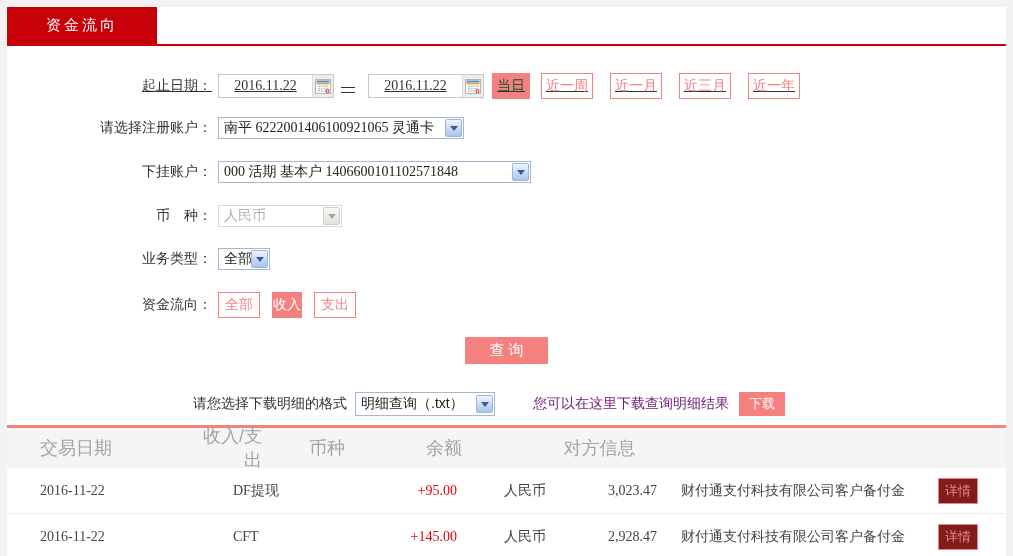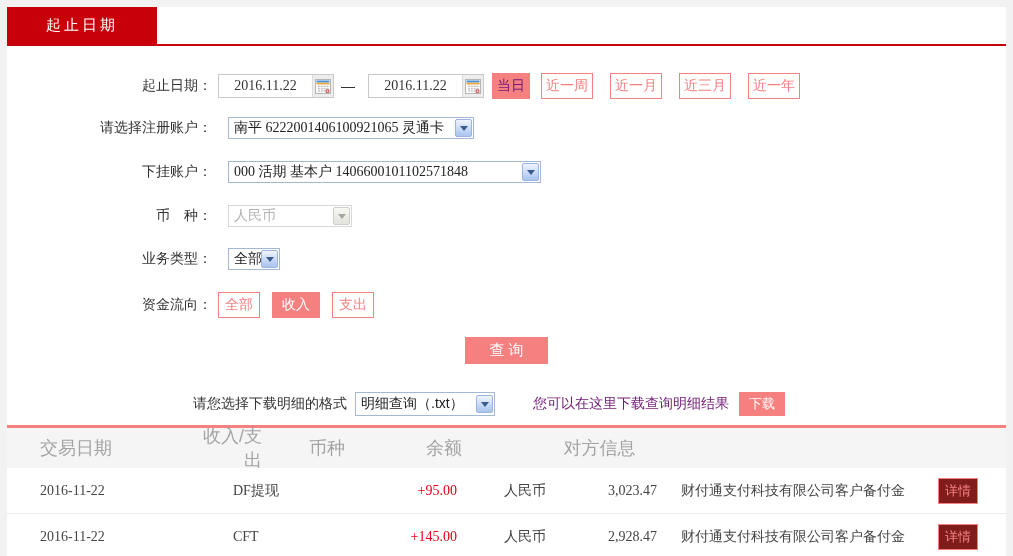--- a/index.html
+++ b/index.html
@@ -22,41 +22,41 @@
   .date-input{width:116px;height:24px;box-sizing:border-box;border:1px solid #c9c9c9;background:#fff;
     display:flex;align-items:center;margin-left:6px;}
   .date-text{flex:1;text-align:center;font-size:14px;color:#333;}
   .cal-btn{width:20px;height:22px;flex:none;display:flex;align-items:center;justify-content:center;
     background:#ededed;border-left:1px solid #dcdcdc;cursor:pointer;}
   .dash{margin:0 7px;font-size:14px;color:#333;}
   
   .qbtn{height:26px;box-sizing:border-box;border:1px solid var(--accent_salmon,#f58080);
     background:#fff;color:var(--accent_salmon,#f58080);font-size:14px;padding:0 4px;cursor:pointer;
     font-family:inherit;margin-left:17px;}
-  .qbtn.active{background:var(--accent_salmon,#f58080);color:#701a75;}
+  .qbtn.active{background:var(--accent_salmon,#f58080);color:#14532d;}
   .drow button.qbtn:nth-of-type(1){margin-left:8px;}
   .drow button.qbtn:nth-of-type(2){margin-left:11px;}
   
   .xpsel{height:22px;box-sizing:border-box;border:1px solid #a3b8d2;background:#fff;display:flex;
-    align-items:center;font-size:14px;color:#222;cursor:pointer;margin-left:16px;}
+    align-items:center;font-size:14px;color:#222;cursor:pointer;margin-left:6px;}
   .xpsel .val{padding-left:5px;white-space:nowrap;overflow:hidden;}
   .arrow-box{margin-left:auto;width:17px;height:18px;margin-right:1px;flex:none;border-radius:2px;
     background:linear-gradient(180deg,#f0f5fd,#cfdef7 45%,#a8c4ef);border:1px solid #9bb3dd;
     box-sizing:border-box;display:flex;align-items:center;justify-content:center;}
   .chev{width:0;height:0;border-left:4px solid transparent;border-right:4px solid transparent;
     border-top:5px solid #3c5b8c;}
   .xpsel.disabled{border-color:#d8d8d8;color:#b3b3b3;cursor:default;}
   .xpsel.disabled .arrow-box{background:linear-gradient(180deg,#f7f7f4,#e2e2dc);border-color:#cfcfca;}
   .xpsel.disabled .chev{border-top-color:#a6a69e;}
   
   .flow-btn{height:26px;box-sizing:border-box;border:1px solid var(--accent_salmon,#f58080);
     background:#fff;color:var(--accent_salmon,#f58080);font-size:14px;padding:0 6px;cursor:pointer;
     font-family:inherit;margin-left:12px;}
   .flow-btn:nth-of-type(1){margin-left:6px;}
-  .flow-btn.active{background:var(--accent_salmon,#f58080);color:#fff;padding:0 9px;}
+  .flow-btn.active{background:var(--accent_salmon,#f58080);color:#fff;padding:0 0;}
   
   .query-btn{position:absolute;left:458px;top:330px;width:83px;height:27px;border:none;cursor:pointer;
     background:var(--accent_salmon,#f58080);color:#fff;font-size:15px;letter-spacing:4px;text-indent:4px;
     font-family:inherit;display:flex;align-items:center;justify-content:center;}
   .dl-label{font-size:14px;color:#333;margin-left:186px;white-space:nowrap;}
   .dl-sel{width:140px;height:24px;margin-left:8px;}
   .dl-hint{font-size:14px;color:#701a75;margin-left:38px;white-space:nowrap;}
   .dl-btn{width:46px;height:24px;margin-left:10px;border:none;cursor:pointer;font-family:inherit;
     background:var(--accent_salmon,#f58080);color:#fff;font-size:13px;}
   
@@ -77,24 +77,24 @@
   .amount{color:var(--amount_red,#e60012);}
   .detail-btn{width:40px;height:26px;margin-left:6px;box-sizing:border-box;cursor:pointer;
     border:1px solid var(--accent_salmon,#f58080);color:var(--accent_salmon,#f58080);
     background:#7f1d1d;font-size:13px;font-family:inherit;}
 </style>
 </head>
 <body>
 
 <div class="content">
 
-  <div class="tab">起止日期</div>
+  <div class="tab">资金流向</div>
   <div class="tab-underline"></div>
 
-  <div class="frow drow" style="top:66px;height:26px;">
+  <div class="frow drow" style="top:66px;height:26px;text-decoration:underline;">
     <div class="flabel">起止日期：</div>
     <div class="date-input">
       <span class="date-text sf">2016.11.22</span>
       <span class="cal-btn">
         <svg width="16" height="15" viewBox="0 0 16 15">
           <rect x="0.5" y="0.5" width="15" height="14" fill="#fbfbfb" stroke="#b5b5b5"></rect>
           <rect x="1.5" y="1.5" width="13" height="2" fill="#4a8fd4"></rect>
           <rect x="1.5" y="3.8" width="13" height="1.6" fill="#f0a32f"></rect>
           <g fill="#c4c4c4">
             <rect x="3" y="6.6" width="2" height="1.4"></rect>

